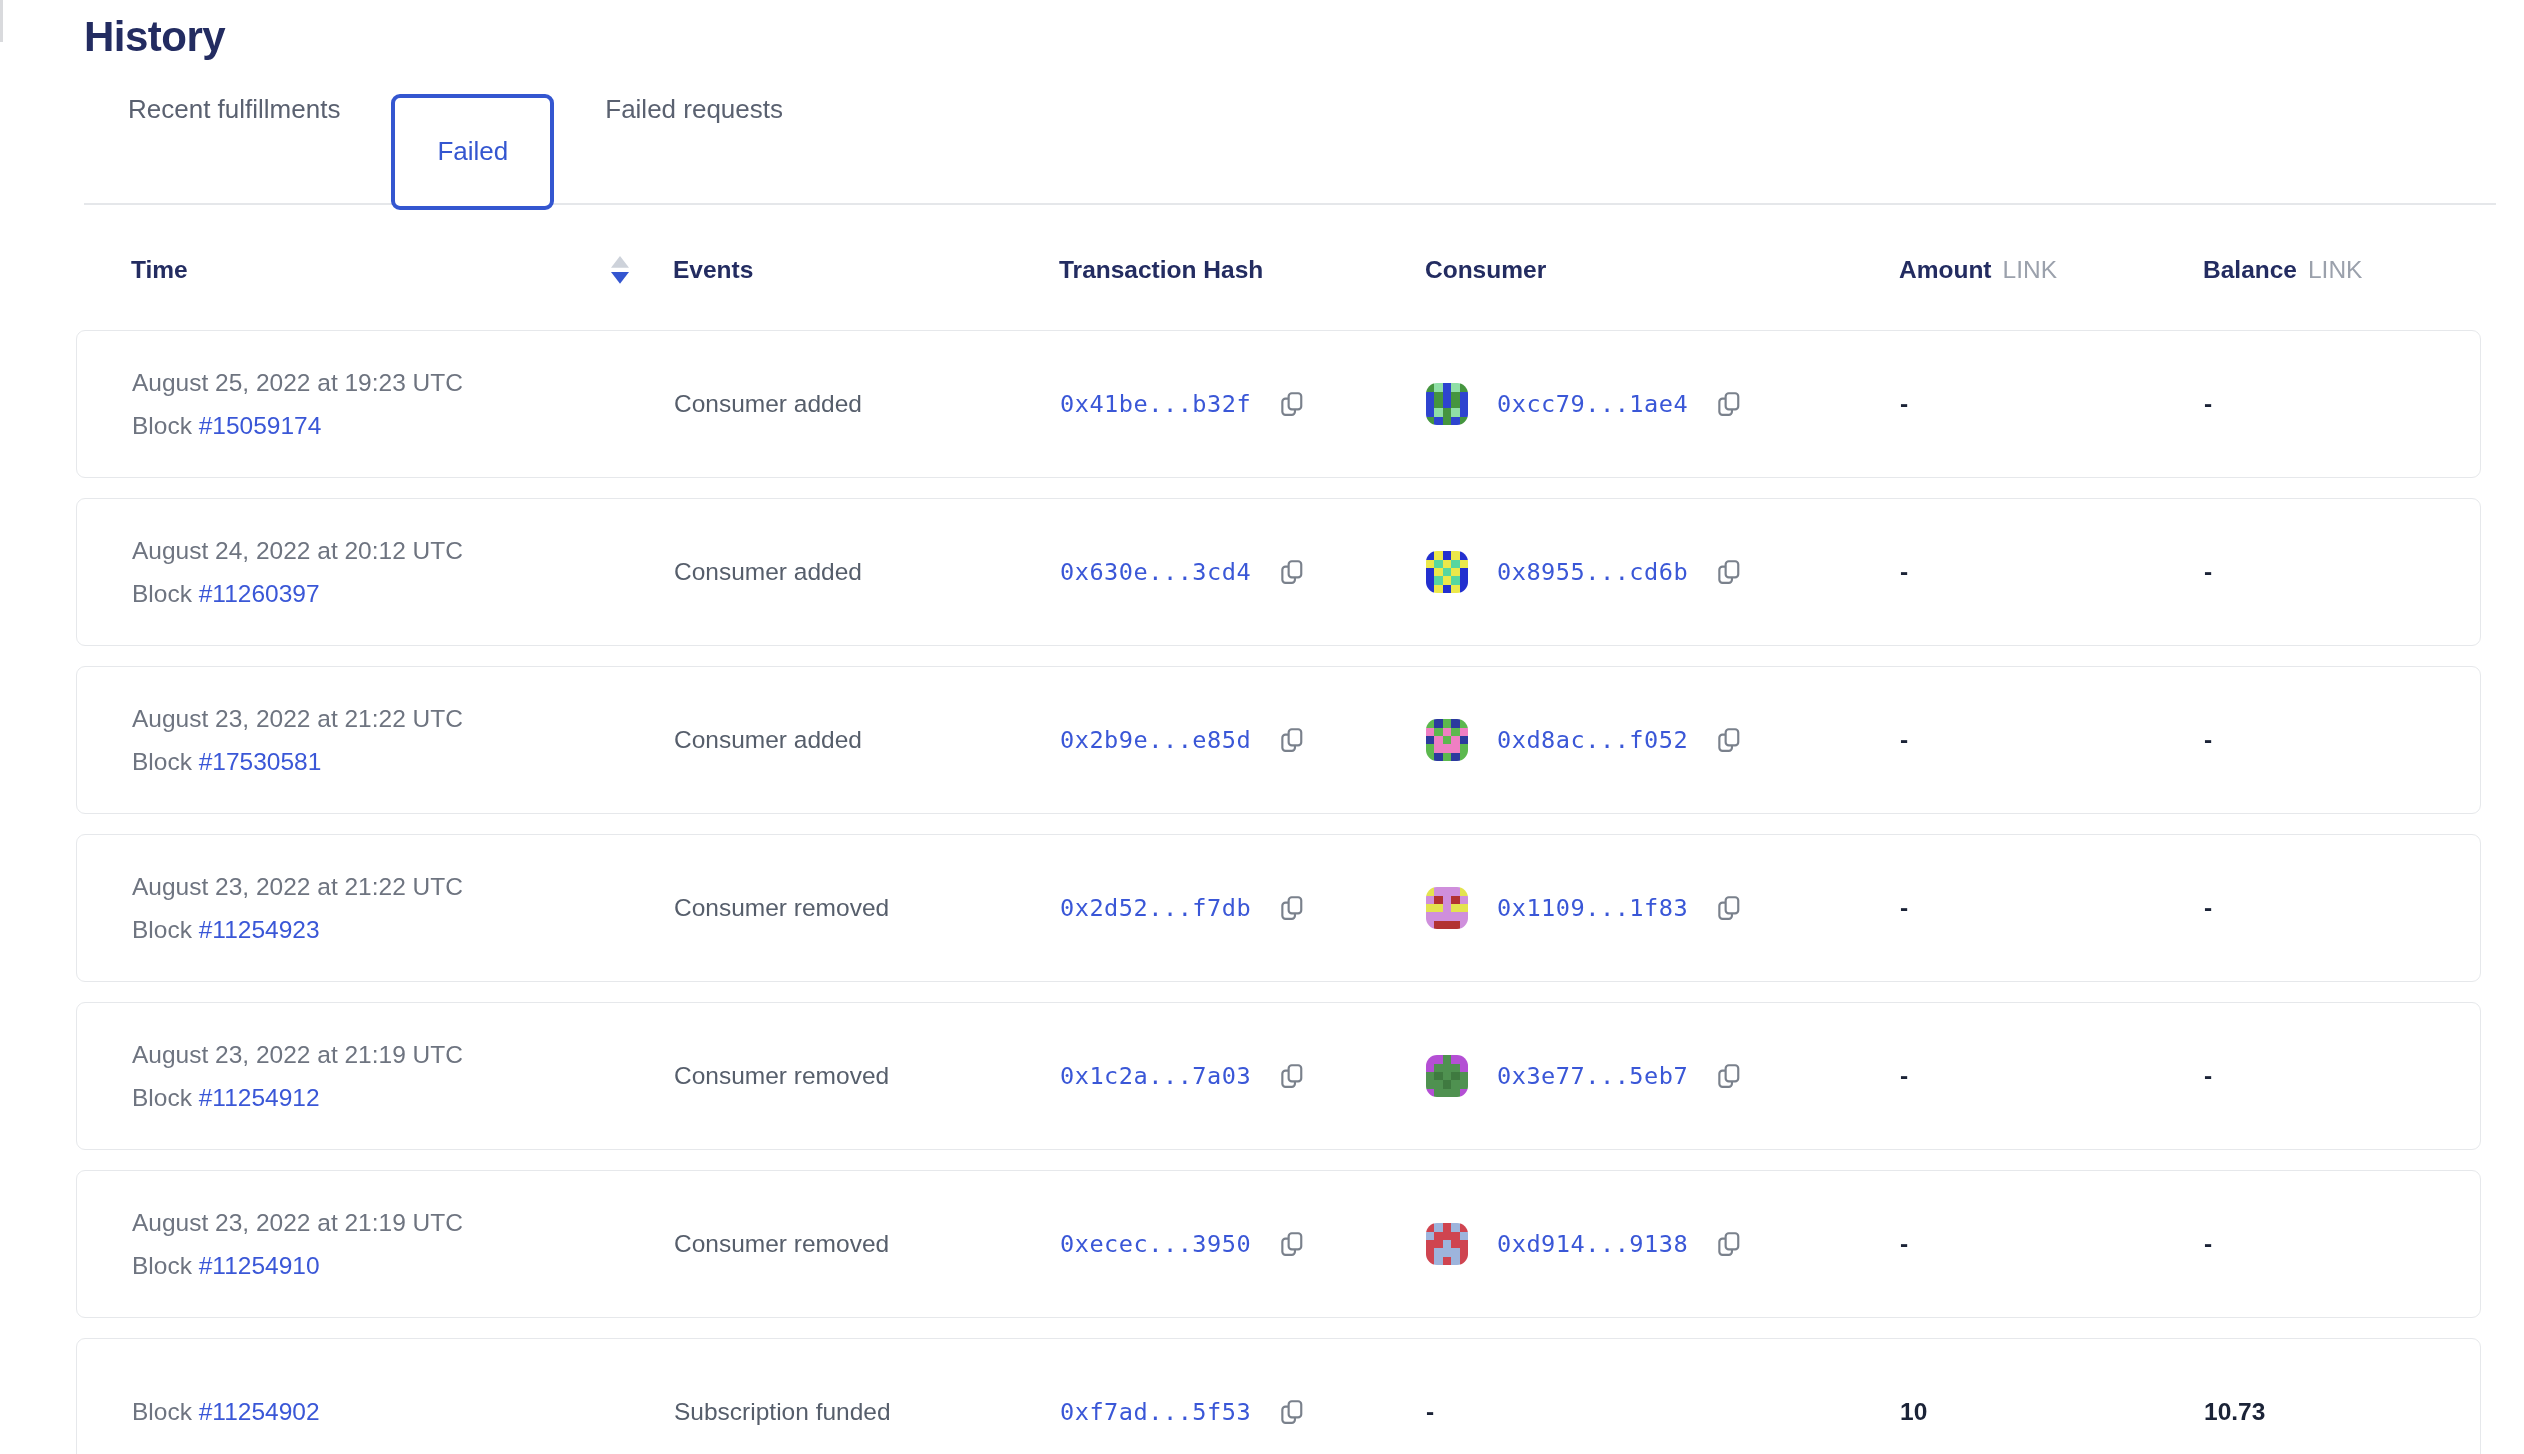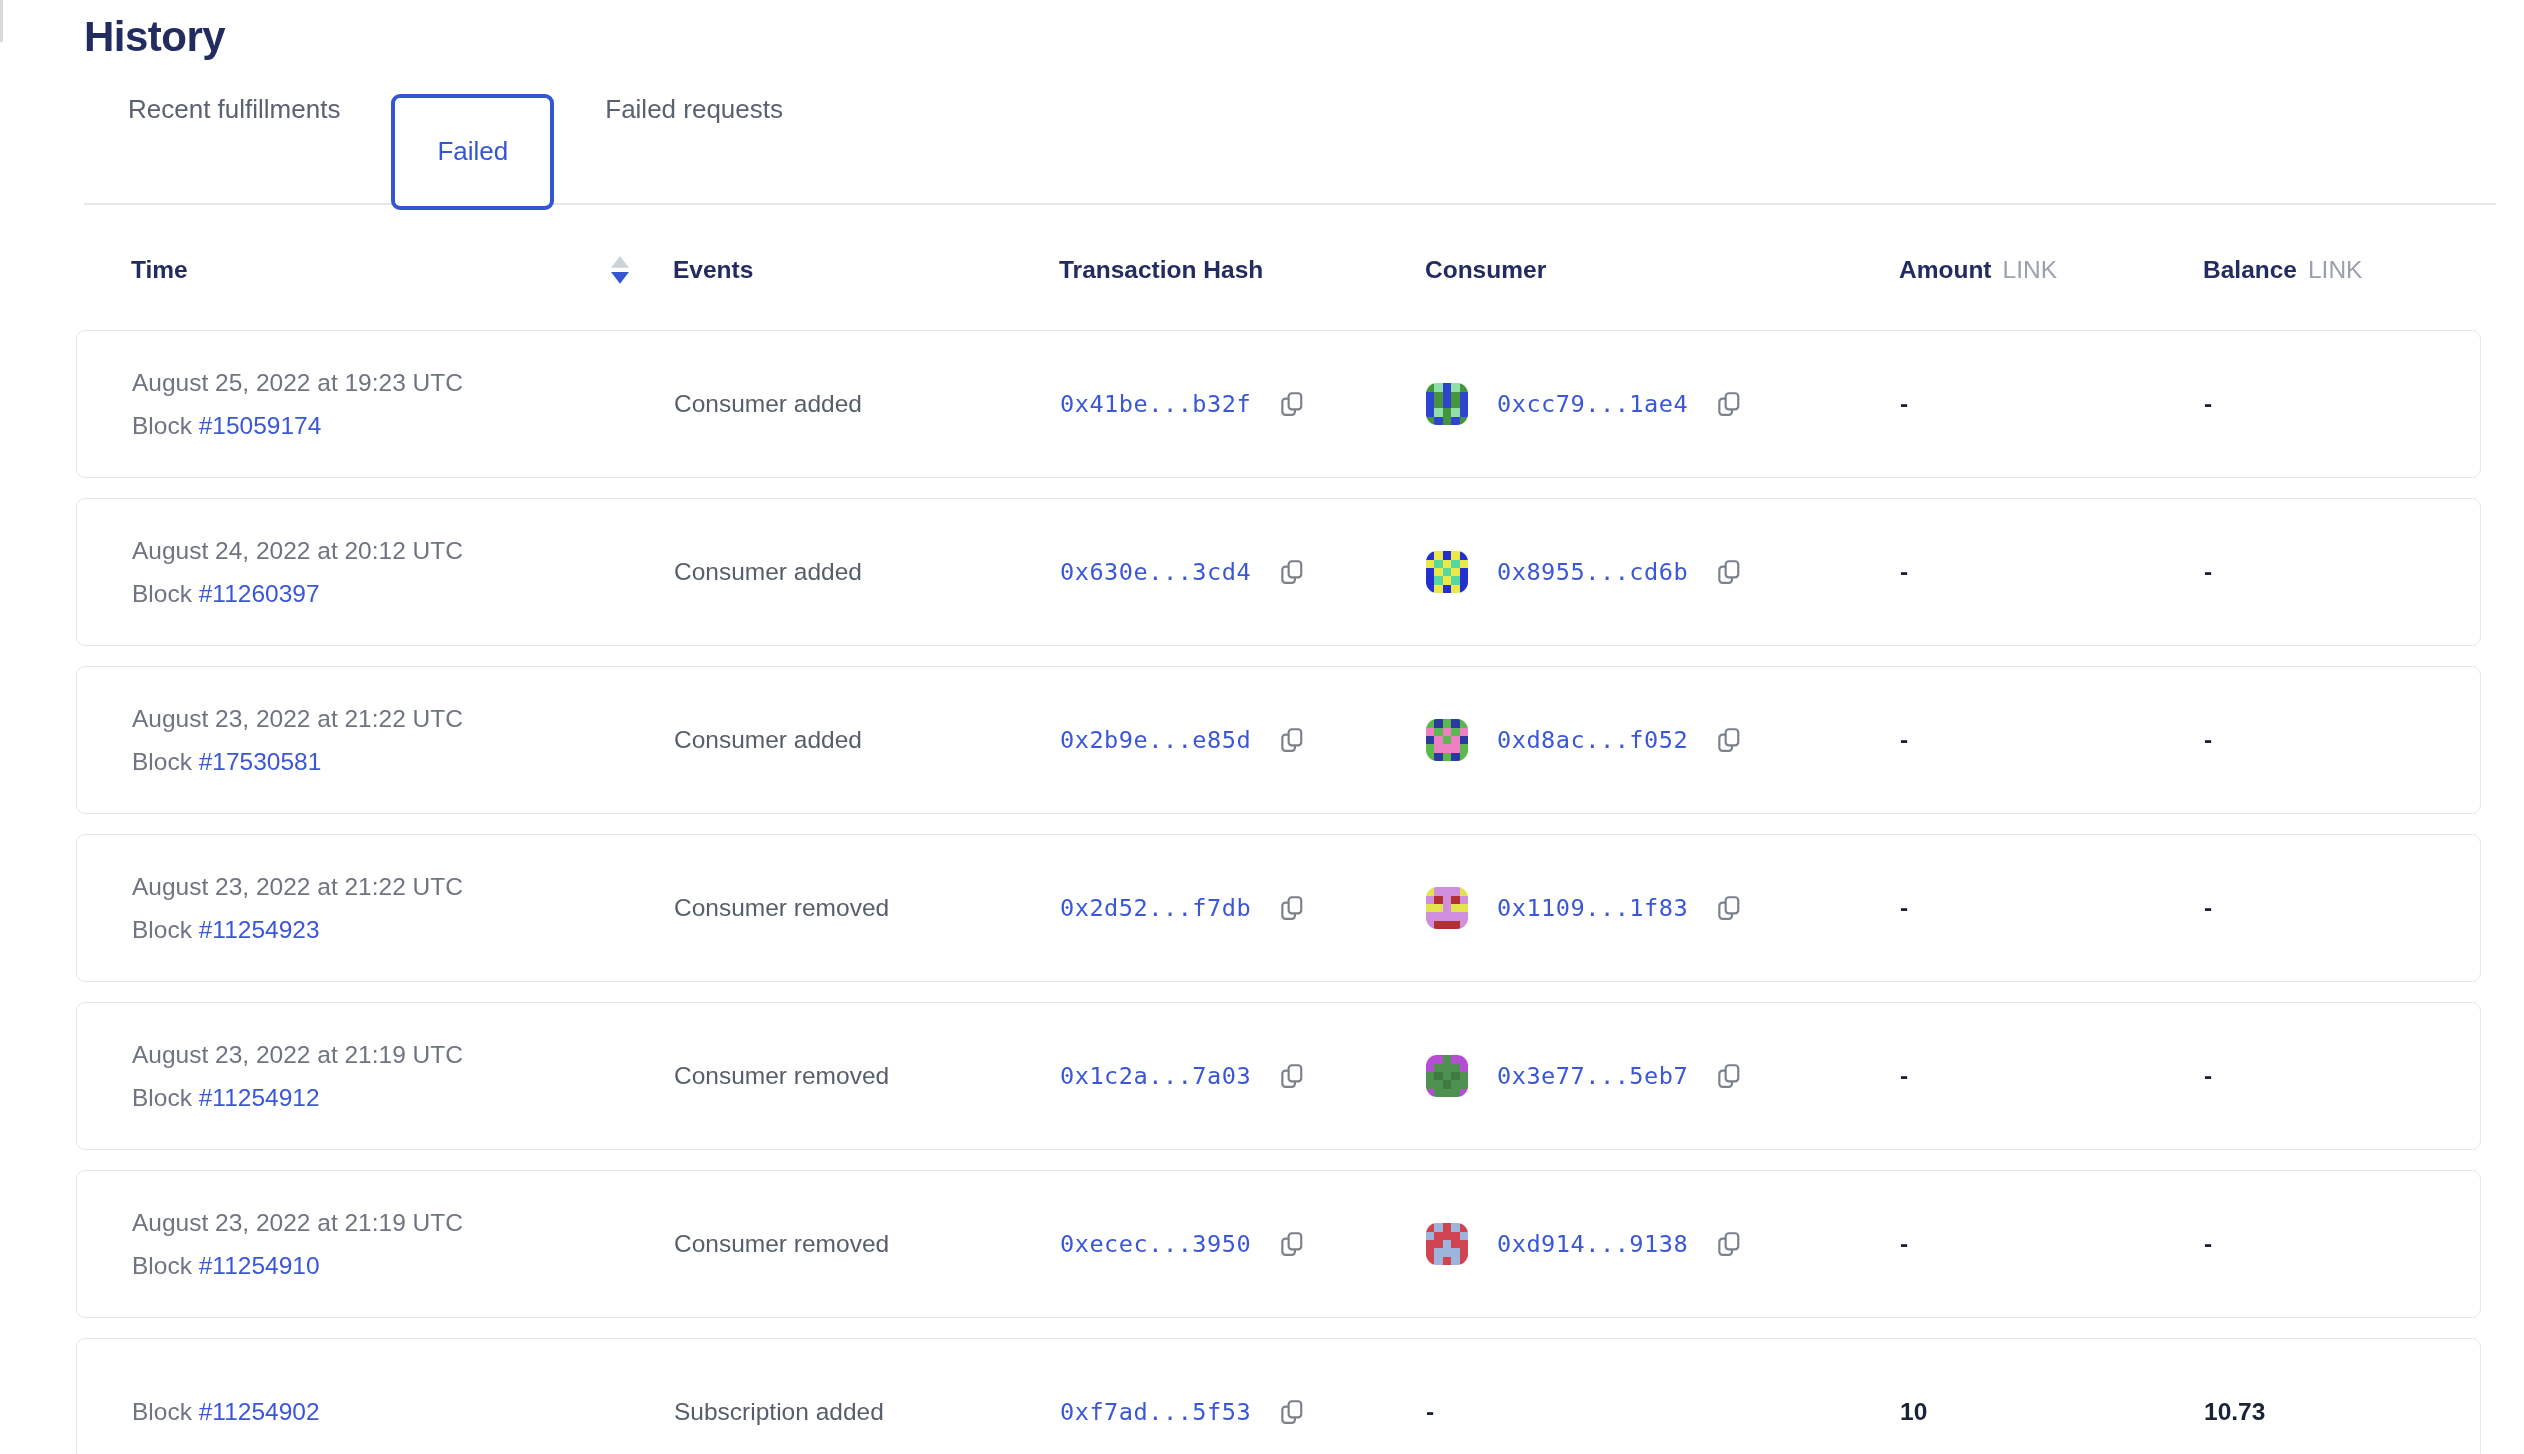--- a/index.html
+++ b/index.html
@@ -469,21 +469,21 @@
   </div>
 
   <div class="row-card">
     <div class="grid-row">
       <div class="time-cell">
         <div class="block-line">
           <span>Block </span>
           <a class="block-link">#11254902</a>
         </div>
       </div>
-      <div class="event-cell">Subscription added</div>
+      <div class="event-cell">Subscription funded</div>
       <div class="hash-cell">
         <a class="mono-link">0xf7ad...5f53</a>
         <button class="copy-btn">
           <svg width="23.6" height="27" viewBox="0 0 26 30">
             <rect x="2.5" y="8.5" width="14" height="18" rx="3.5" fill="none" stroke="#7a818c" stroke-width="2.4"></rect>
             <rect x="9.5" y="2.5" width="14" height="18" rx="3.5" fill="#ffffff" stroke="#7a818c" stroke-width="2.4"></rect>
           </svg>
         </button>
       </div>
       <div class="consumer-cell">

